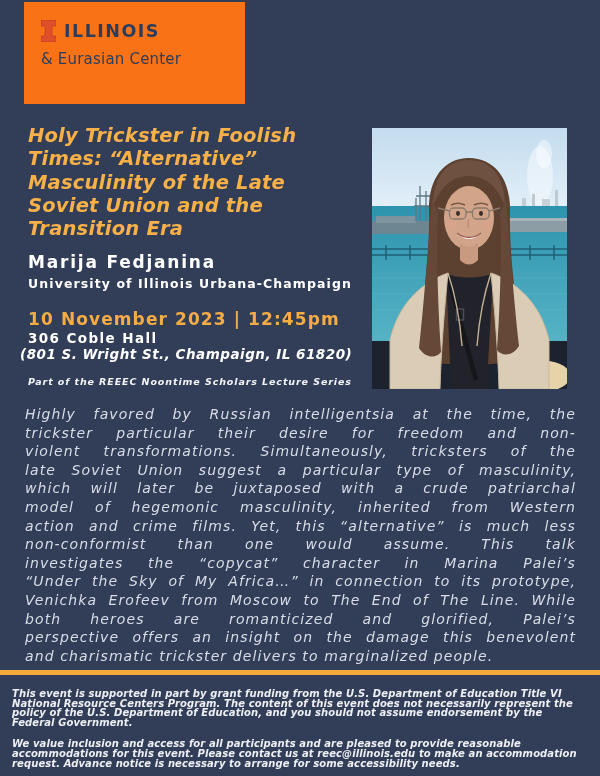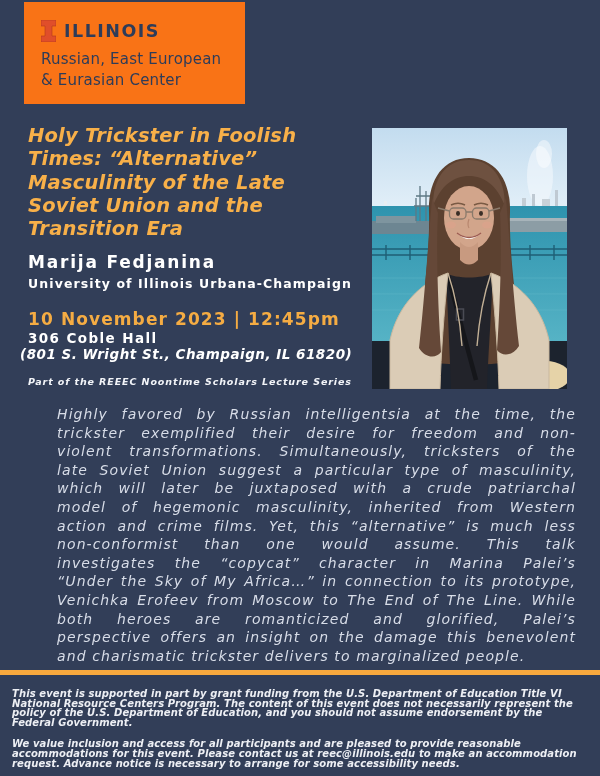--- a/index.html
+++ b/index.html
@@ -59,21 +59,21 @@
     overflow:hidden; background:#BFD9EE;
   }
   .photo svg{ display:block; }
   
   .abstract{
     position:absolute; left:25px; top:405px; width:551px;
     color:#D8DDE8; font-size:14px; font-style:italic; letter-spacing:1.1px;
   }
   .abs-line{
     height:18.6px; line-height:18.6px; white-space:normal;
-    text-align:justify; text-align-last:justify;margin-left:32px;
+    text-align:justify; text-align-last:justify;
   }
   .abs-line.last{ text-align-last:left; }
   
   .divider{
     position:absolute; left:0; top:670px; width:600px; height:5px;
     background:#F8A93E;
   }
   .footer{
     position:absolute; left:12px; top:689px; width:574px;
     color:#EDEFF4; font-size:10px; font-weight:bold; font-style:italic;
@@ -87,21 +87,20 @@
 <div class="flyer">
 
   <div class="logo-box">
     <div class="brand-row">
       <svg class="block-i" viewBox="0 0 15 22">
         <path d="M0 0 H15 V6 H11 V16 H15 V22 H0 V16 H4 V6 H0 Z" fill="#E04E2A" stroke="#B23A1D" stroke-width="0.6"></path>
       </svg>
       <span class="brand-word">ILLINOIS</span>
     </div>
     <div class="center-lines">
-      <div class="center-line">Russian, East European</div>
       <div class="center-line">&amp; Eurasian Center</div>
     </div>
   </div>
 
   <div class="title">
       <div class="title-line">Holy Trickster in Foolish</div>
       <div class="title-line">Times: “Alternative”</div>
       <div class="title-line">Masculinity of the Late</div>
       <div class="title-line">Soviet Union and the</div>
       <div class="title-line last">Transition Era</div>
@@ -190,21 +189,21 @@
       <path d="M177 261 L177 212 C169 176 145 154 119 145 C123 185 126 225 127 261 Z" fill="#DBCCB6" stroke="#C9B89F" stroke-width="1"></path>
       <path d="M76 145 C83 166 88 192 90 218 M119 145 C112 166 107 192 105 218" stroke="#C2B096" stroke-width="1.4" fill="none"></path>
 
       <path d="M60 70 C56 120 52 175 47 220 C53 230 64 231 69 224 C66 180 64 120 66 85 Z" fill="#654838"></path>
       <path d="M134 70 C138 120 142 175 147 218 C141 228 130 229 125 222 C128 180 130 120 128 85 Z" fill="#654838"></path>
     </svg>
   </div>
 
   <div class="abstract">
       <div class="abs-line">Highly favored by Russian intelligentsia at the time, the</div>
-      <div class="abs-line">trickster exemplified their desire for freedom and non-</div>
+      <div class="abs-line">trickster particular their desire for freedom and non-</div>
       <div class="abs-line">violent transformations. Simultaneously, tricksters of the</div>
       <div class="abs-line">late Soviet Union suggest a particular type of masculinity,</div>
       <div class="abs-line">which will later be juxtaposed with a crude patriarchal</div>
       <div class="abs-line">model of hegemonic masculinity, inherited from Western</div>
       <div class="abs-line">action and crime films. Yet, this “alternative” is much less</div>
       <div class="abs-line">non-conformist than one would assume. This talk</div>
       <div class="abs-line">investigates the “copycat” character in Marina Palei’s</div>
       <div class="abs-line">“Under the Sky of My Africa…” in connection to its prototype,</div>
       <div class="abs-line">Venichka Erofeev from Moscow to The End of The Line. While</div>
       <div class="abs-line">both heroes are romanticized and glorified, Palei’s</div>

